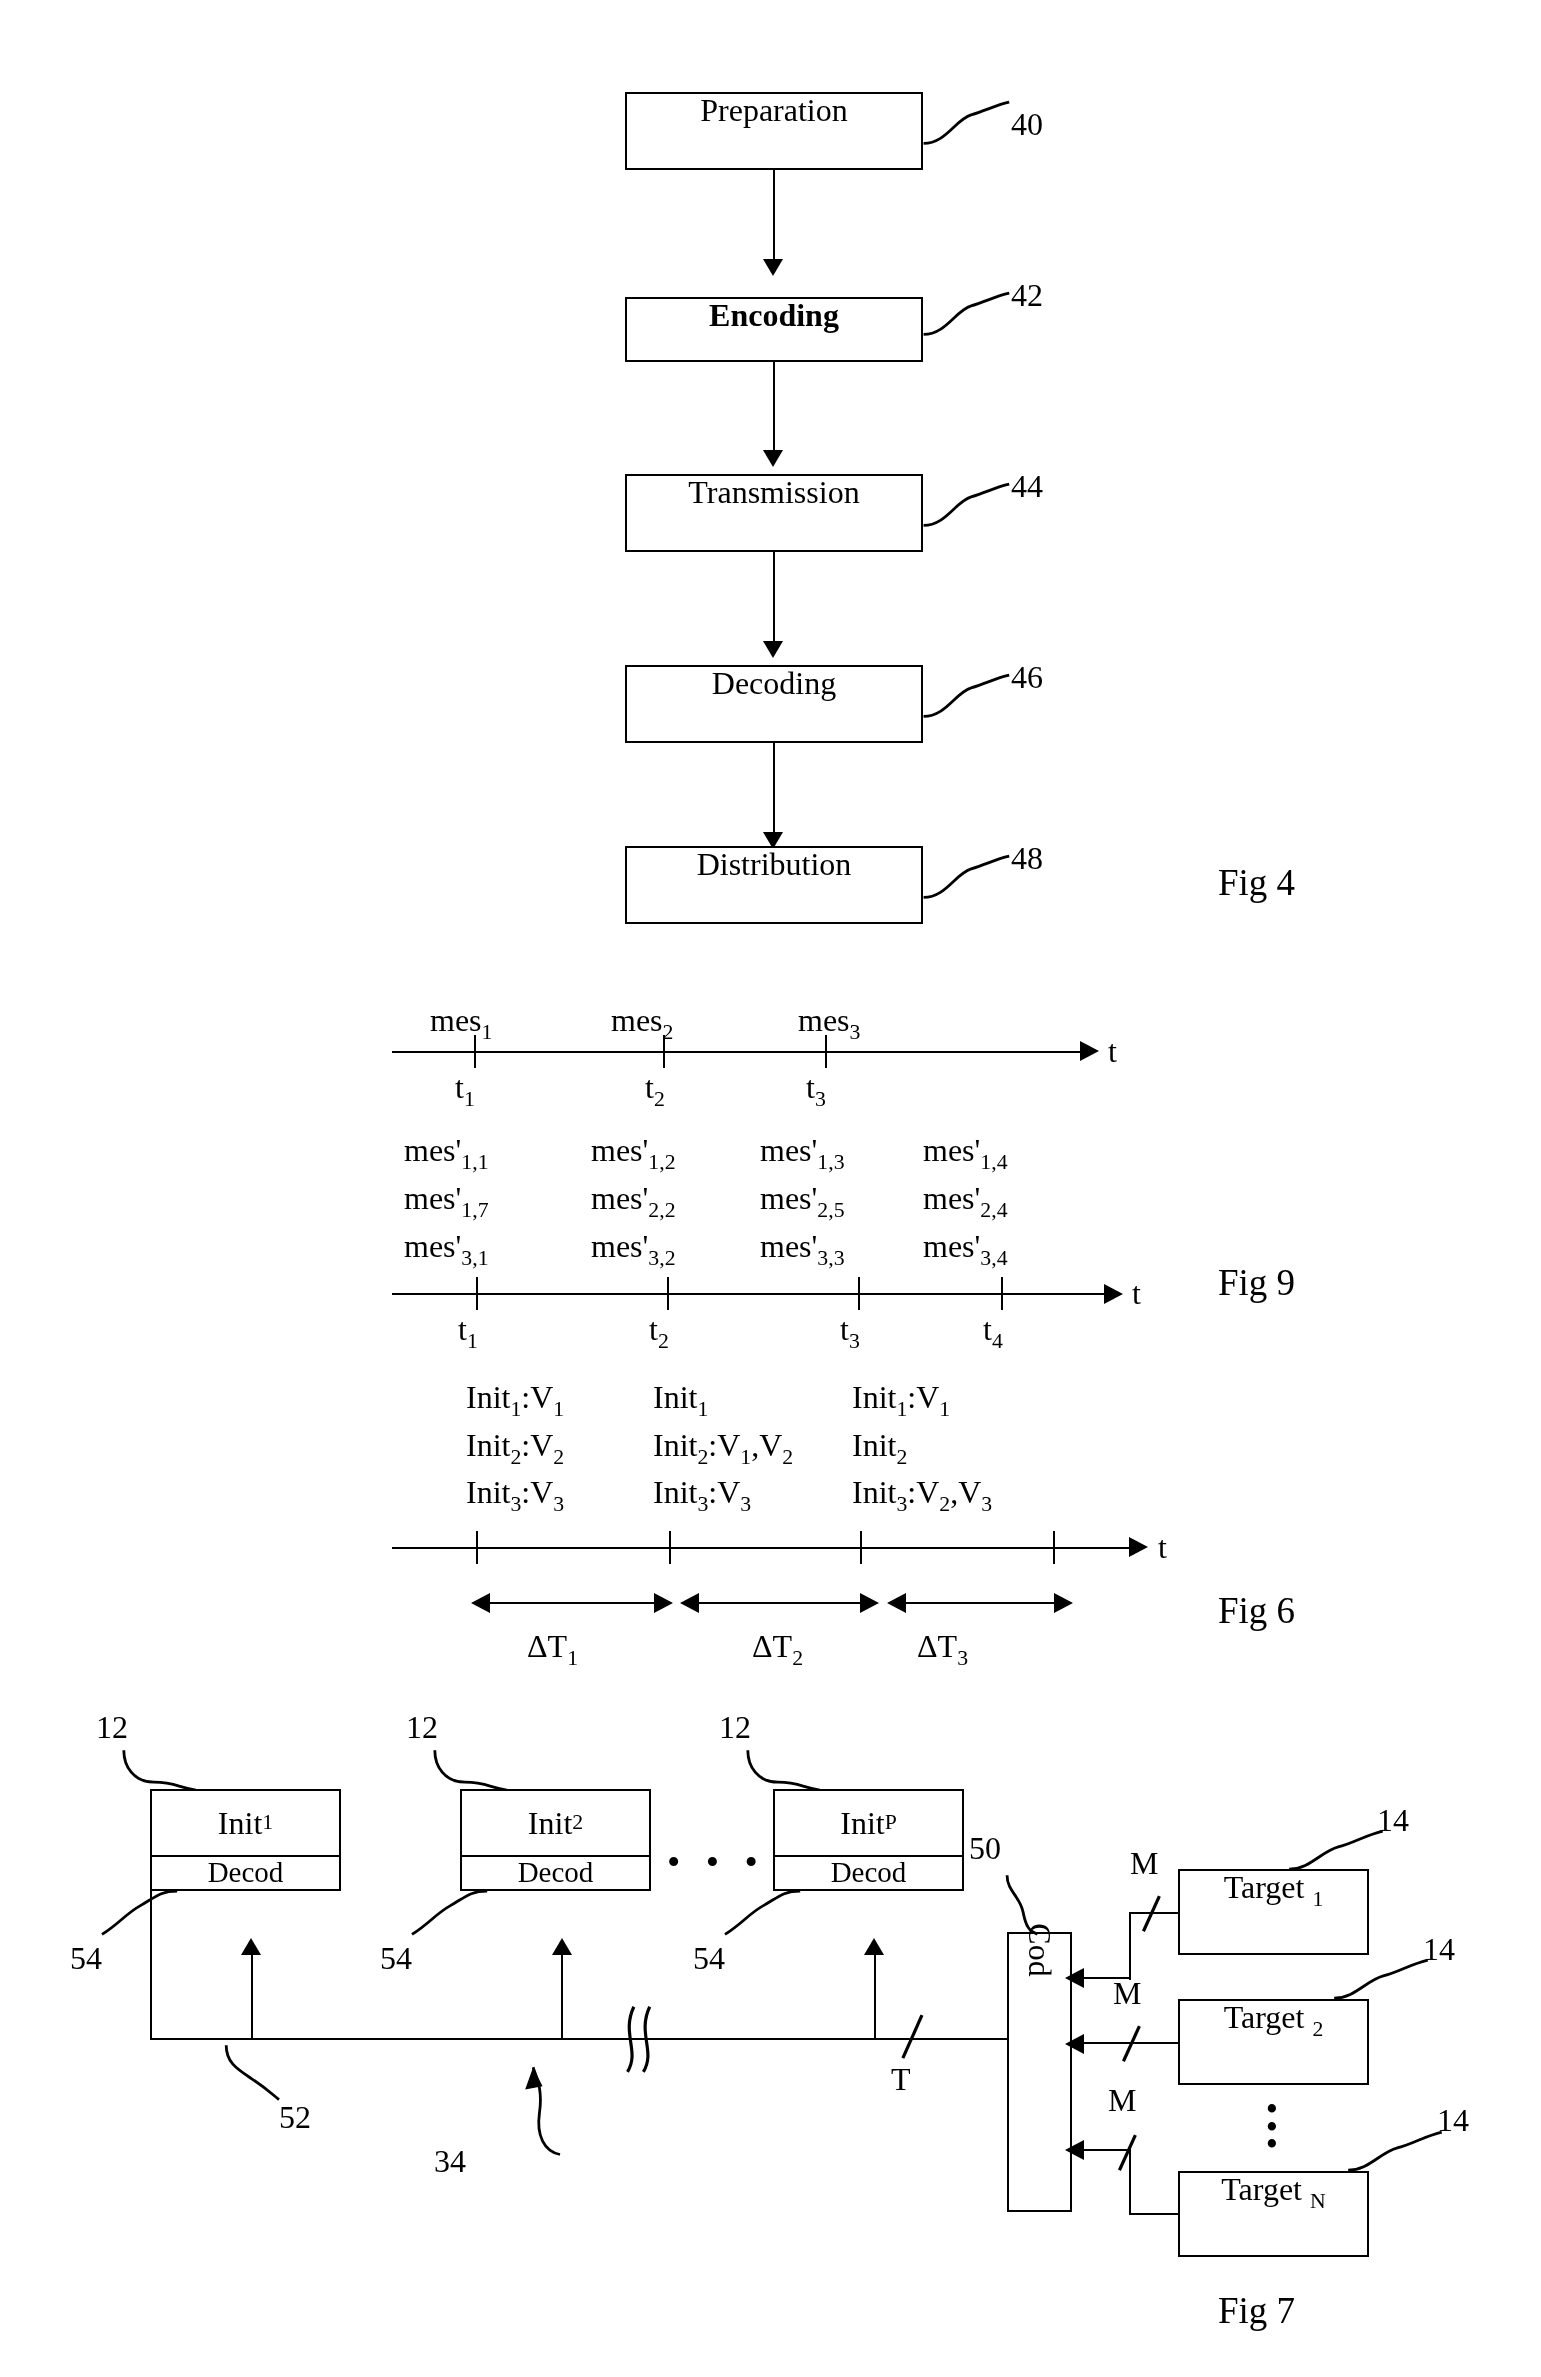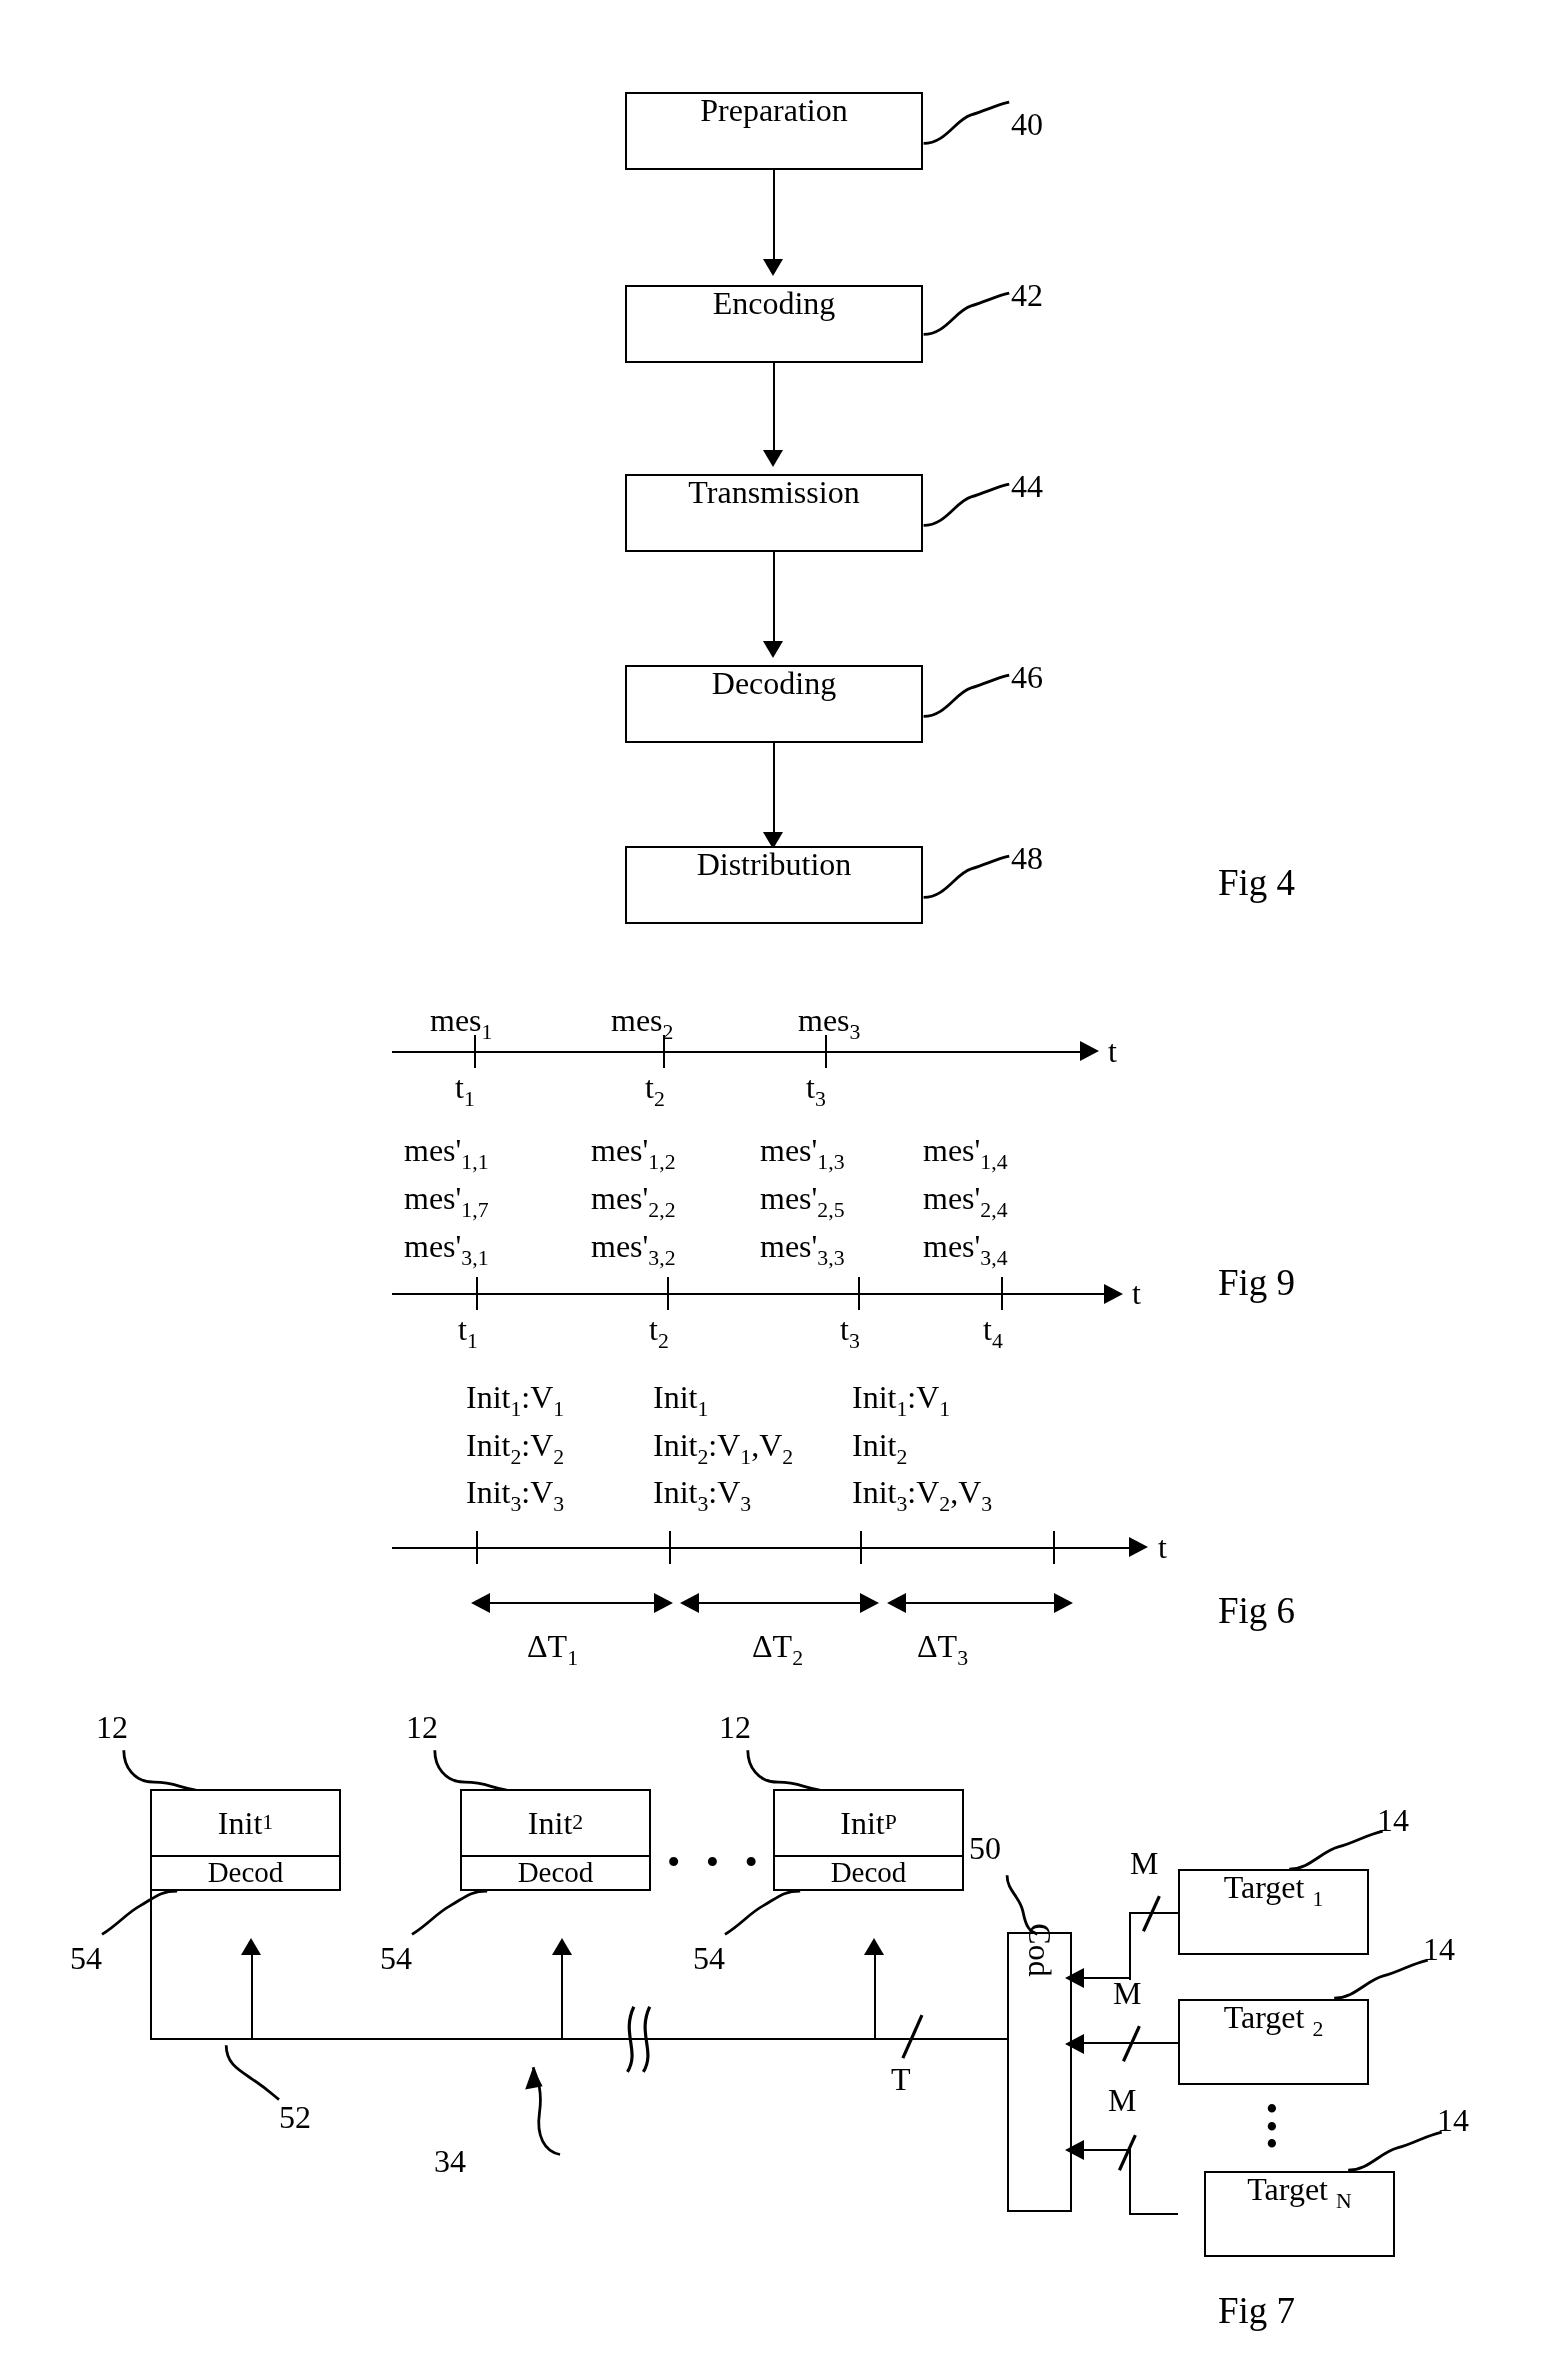--- a/index.html
+++ b/index.html
@@ -99,21 +99,21 @@
     <div class="box" style="left:625px; top:92px; width:298px; height:78px;">
       <span>Preparation</span>
     </div>
     <svg class="leader" style="left:922px; top:94px; width:111px; height:56px;" viewBox="0 0 140 70" width="111" height="56">
       <path d="M2,62 C30,62 42,32 62,26 C82,20 92,14 110,10" stroke="#000" stroke-width="3.5" fill="none"></path>
     </svg>
     <div class="reftag" style="left:1011px; top:88px;margin-top:20px;">40</div>
     <div class="vline" style="left:773px; top:170px; height:96px;"></div>
     <div class="arrowdown" style="left:763px; top:259px;"></div>
 
-    <div class="box" style="left:625px; top:285px; width:298px; height:78px;">
+    <div class="box" style="left:625px; top:297px; width:298px; height:65px;font-weight:bold;">
       <span>Encoding</span>
     </div>
     <svg class="leader" style="left:922px; top:285px; width:111px; height:56px;" viewBox="0 0 140 70" width="111" height="56">
       <path d="M2,62 C30,62 42,32 62,26 C82,20 92,14 110,10" stroke="#000" stroke-width="3.5" fill="none"></path>
     </svg>
     <div class="reftag" style="left:1011px; top:279px;">42</div>
     <div class="vline" style="left:773px; top:361px; height:96px;"></div>
     <div class="arrowdown" style="left:763px; top:450px;"></div>
 
     <div class="box" style="left:625px; top:474px; width:298px; height:78px;">
@@ -431,21 +431,21 @@
       <path d="M28,4 L8,48" stroke="#000" stroke-width="4" fill="none"></path>
     </svg>
     <div class="txt" style="left:1113px; top:1977px;">M</div>
 
     <div class="vdots" style="left:1256px; top:2101px; width:32px;">
       <div>•</div>
         <div>•</div>
         <div>•</div>
     </div>
 
-    <div class="box" style="left:1178px; top:2171px; width:191px; height:86px;margin-left:26px;">
+    <div class="box" style="left:1178px; top:2171px; width:191px; height:86px;">
       <span>
         <span>Target</span>&nbsp;<sub>N</sub>
       </span>
     </div>
     <svg class="leader" style="left:1345px; top:2124px; width:111px; height:51px;" viewBox="0 0 140 64" width="111" height="51">
       <path d="M4,58 C30,58 44,36 66,30 C88,24 98,16 122,10" stroke="#000" stroke-width="3.5" fill="none"></path>
     </svg>
     <div class="reftag" style="left:1437px; top:2104px;">14</div>
     <div class="hline" style="left:1129px; top:2213px; width:49px;"></div>
     <div class="vline" style="left:1129px; top:2149px; height:65px;"></div>

